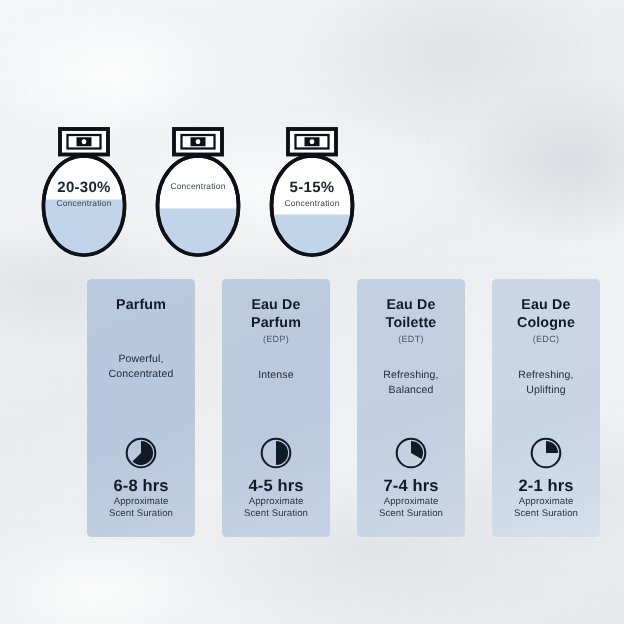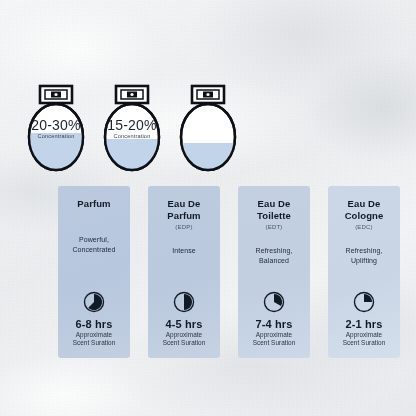--- a/index.html
+++ b/index.html
@@ -66,22 +66,22 @@
 
   .conc-text {
     position: absolute;
     top: 38px;
     left: 0; right: 0;
     text-align: center;
     pointer-events: none;
   }
   .conc-pct {
     display: block;
-    font-size: 14px;
-    font-weight: 400;
+    font-size: 10px;
+    font-weight: 700;
     color: #1b2330;
     letter-spacing: .2px;
     line-height: 11px;
   }
   .conc-label {
     display: block;
     font-size: 5.6px;
     font-weight: 400;
     color: #3a4350;
     letter-spacing: .15px;
@@ -216,21 +216,20 @@
         <rect x="20" y="8" width="22" height="9" fill="#ffffff" stroke="#0d1117" stroke-width="1.5"></rect>
         <rect x="26" y="9.5" width="10" height="6" fill="#0d1117"></rect>
         <circle cx="31" cy="12.5" r="1.6" fill="#ffffff"></circle>
         <path d="M31 22 C46 22 58 36 58 55 C58 74 46 88 31 88 C16 88 4 74 4 55 C4 36 16 22 31 22 Z" fill="#ffffff" stroke="#0d1117" stroke-width="2.4"></path>
         <g clip-path="url(#bclip1)">
           <rect class="liquid" x="0" y="57" width="62" height="39" fill="#c2d4ea"></rect>
         </g>
         <path d="M31 22 C46 22 58 36 58 55 C58 74 46 88 31 88 C16 88 4 74 4 55 C4 36 16 22 31 22 Z" fill="none" stroke="#0d1117" stroke-width="2.4"></path>
       </svg>
       <div class="conc-text">
-        <span class="conc-pct">15-20%</span>
         <span class="conc-label">Concentration</span>
       </div>
     </div>
 
     <div class="bottle-cell">
       <svg class="bottle-svg" width="62" height="96" viewBox="0 0 62 96">
         <defs>
           <clipPath id="bclip2">
               <path d="M31 22 C46 22 58 36 58 55 C58 74 46 88 31 88 C16 88 4 74 4 55 C4 36 16 22 31 22 Z"></path>
             </clipPath>
@@ -239,20 +238,24 @@
         <rect x="15" y="4" width="32" height="17" fill="#ffffff" stroke="#0d1117" stroke-width="2.6"></rect>
         <rect x="20" y="8" width="22" height="9" fill="#ffffff" stroke="#0d1117" stroke-width="1.5"></rect>
         <rect x="26" y="9.5" width="10" height="6" fill="#0d1117"></rect>
         <circle cx="31" cy="12.5" r="1.6" fill="#ffffff"></circle>
         <path d="M31 22 C46 22 58 36 58 55 C58 74 46 88 31 88 C16 88 4 74 4 55 C4 36 16 22 31 22 Z" fill="#ffffff" stroke="#0d1117" stroke-width="2.4"></path>
         <g clip-path="url(#bclip2)">
           <rect class="liquid" x="0" y="61" width="62" height="35" fill="#c2d4ea"></rect>
         </g>
         <path d="M31 22 C46 22 58 36 58 55 C58 74 46 88 31 88 C16 88 4 74 4 55 C4 36 16 22 31 22 Z" fill="none" stroke="#0d1117" stroke-width="2.4"></path>
       </svg>
+      <div class="conc-text">
+        <span class="conc-pct">5-15%</span>
+        <span class="conc-label">Concentration</span>
+      </div>
     </div>
 
 
 
   </div>
 
   <div class="cards-row">
 
     <div class="card card-0">
       <div class="card-title">Parfum</div>

